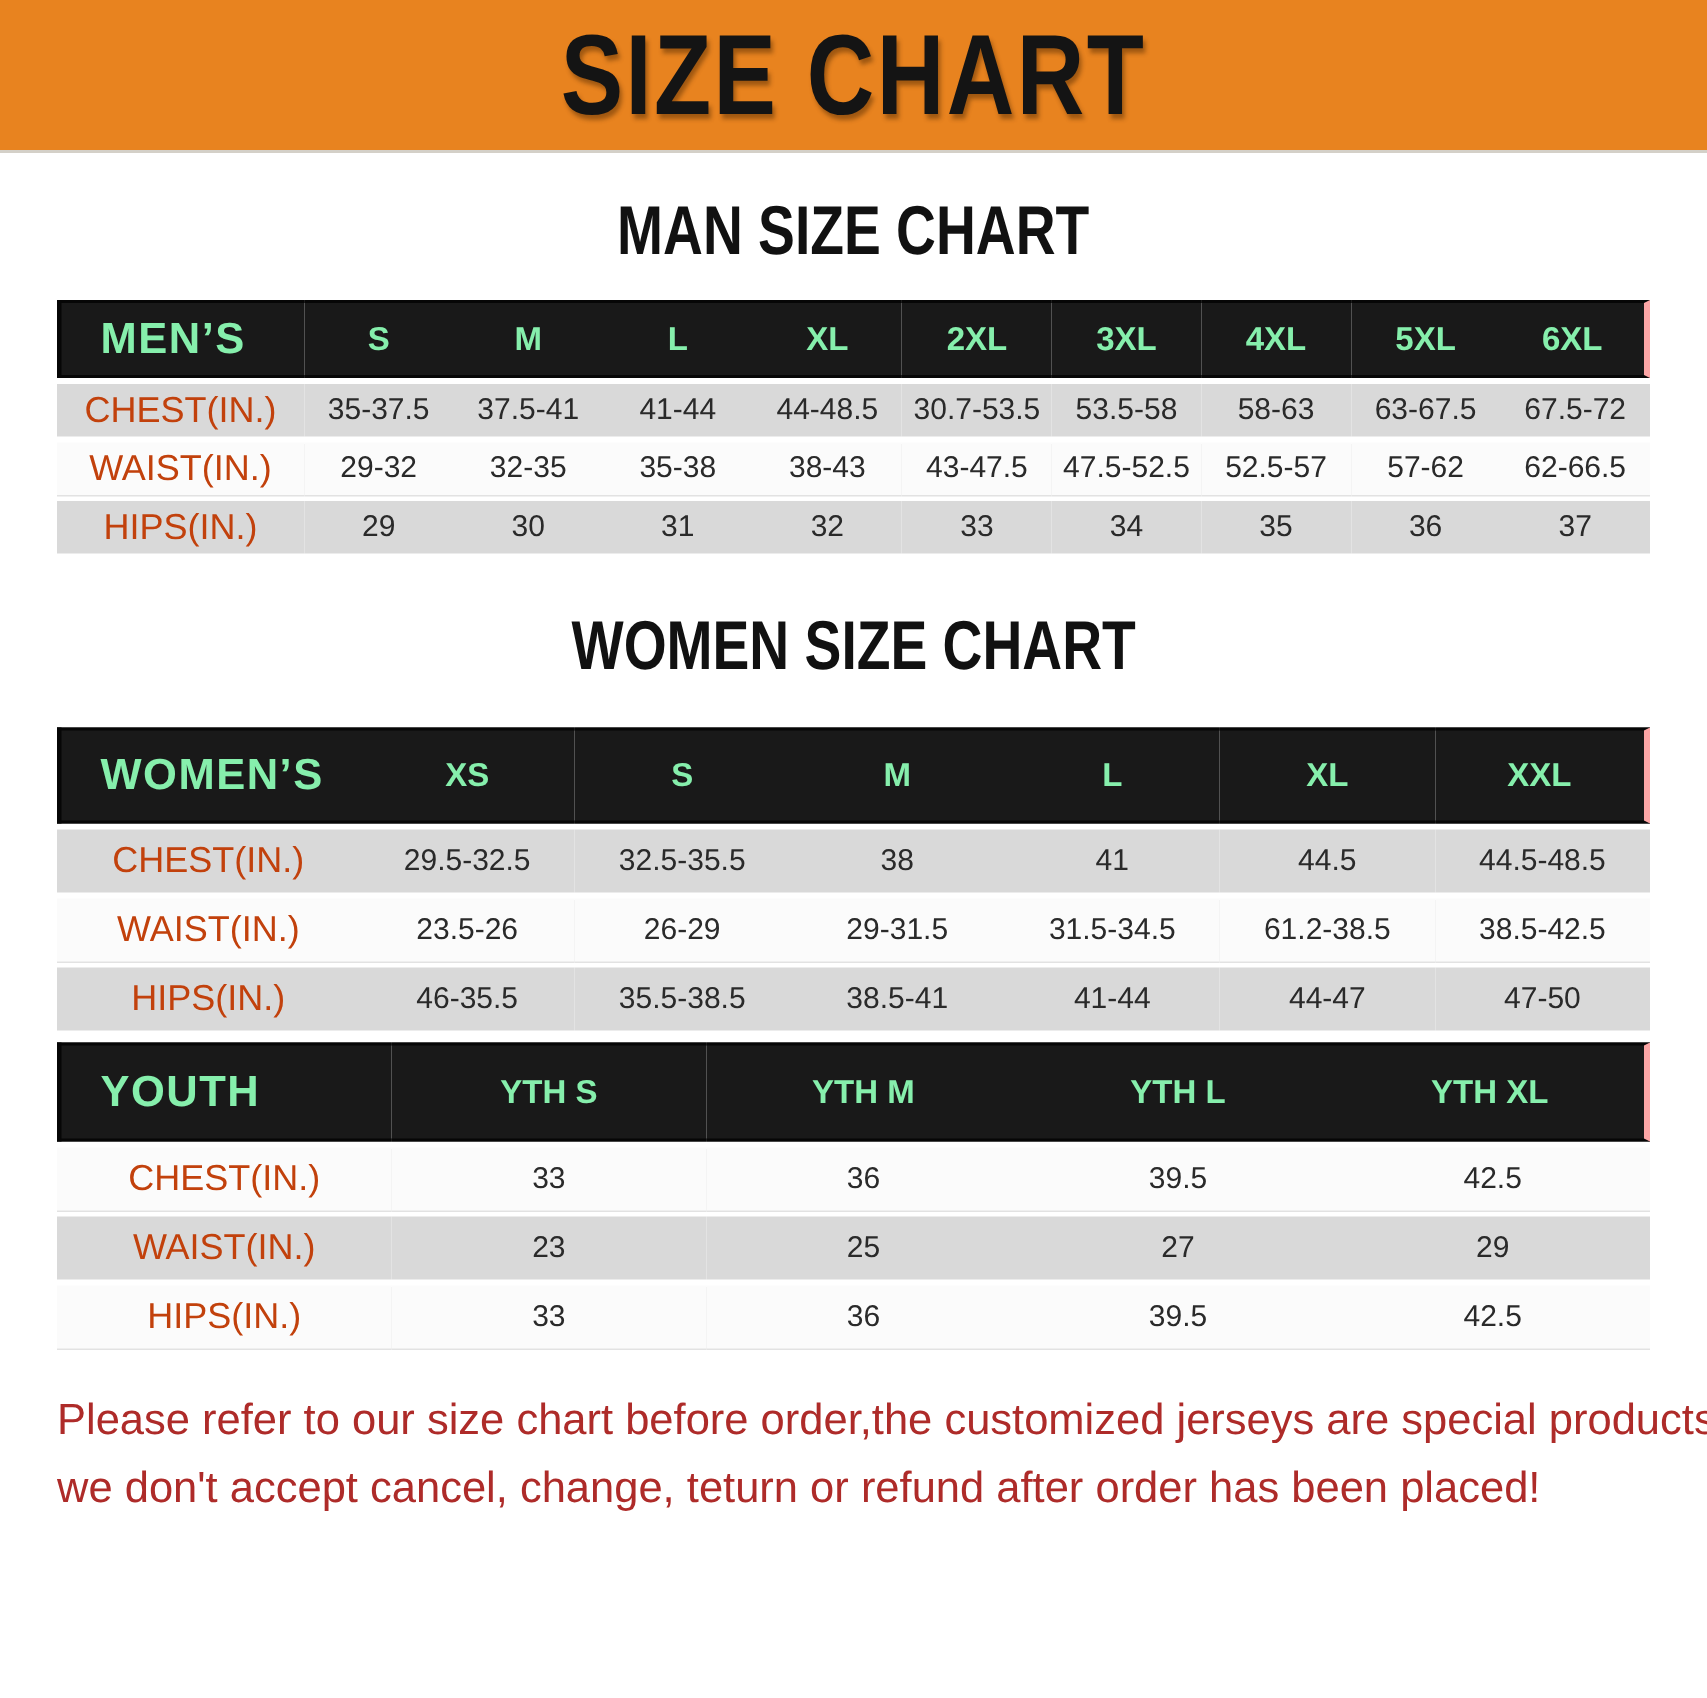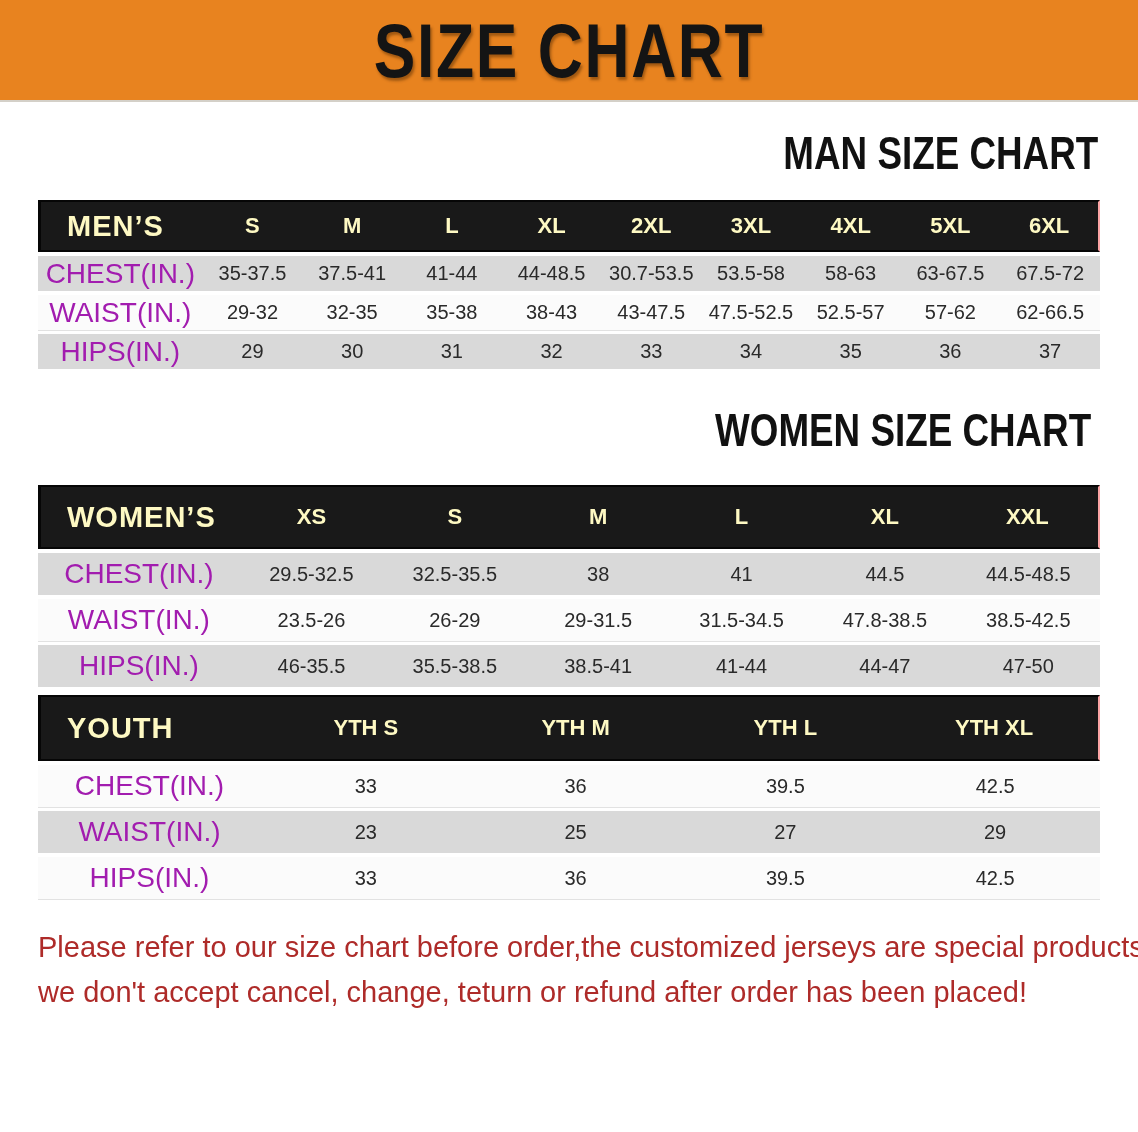--- a/index.html
+++ b/index.html
@@ -25,21 +25,21 @@
     font-size:76px;
     letter-spacing:2px;
     color:#141414;
     transform:scaleX(0.82);
     text-shadow:2px 3px 3px rgba(70,35,0,0.45);
     white-space:nowrap;
   }
 
   
   .section-heading{
-    text-align:right;
+    text-align:center;
     line-height:1;
   }
   .section-heading span{
     display:inline-block;
     font-weight:800;
     font-size:46px;
     color:#111;
     transform:scaleX(0.80);
     letter-spacing:0px;
     white-space:nowrap;
@@ -51,45 +51,45 @@
   
   table.size-table{
     width:1062px;
     margin:0 auto;
     border-collapse:separate;
     border-spacing:0 4px;
     table-layout:fixed;
   }
   table.size-table thead th{
     background:#191919;
-    color:#fef9c3;
+    color:#86efac;
     font-weight:700;
     text-align:center;
     vertical-align:middle;
     border-top:2px solid #060606;
     border-bottom:2px solid #060606;
   }
   table.size-table thead th.corner{
     text-align:left;
     padding-left:26px;
     font-size:29px;
     letter-spacing:1px;
     border-left:3px solid #060606;
   }
-  table.size-table thead th:last-child{border-right:2px solid #fca5a5;}
+  table.size-table thead th:last-child{border-right:4px solid #fca5a5;}
   table.size-table thead th{font-size:22px;}
   table.size-table tbody td{
     text-align:center;
     vertical-align:middle;
     font-size:20px;
     color:#2a2a2a;
   }
   table.size-table tbody td.rowlabel{
-    font-size:28px;
-    color:#a21caf;
+    font-size:24px;
+    color:#c2410c;
     margin-left:29px;
   }
   table.size-table tbody tr.shade td{background:#D9D9D9;}
   table.size-table tbody tr.plain td{background:#FBFBFB;}
   table.size-table tbody tr.plain td{box-shadow:0 1px 0 #e2e2e2;}
 
   
   .table-men thead th{height:46px;}
   .table-men tbody td{height:33px;font-size:19px;}
   .table-men col.c-label{width:15.5%;}
@@ -227,21 +227,21 @@
           <td>41</td>
           <td>44.5</td>
           <td>44.5-48.5</td>
         </tr>
         <tr class="plain">
           <td class="rowlabel">WAIST(IN.)</td>
           <td>23.5-26</td>
           <td>26-29</td>
           <td>29-31.5</td>
           <td>31.5-34.5</td>
-          <td>47.8-38.5</td>
+          <td>61.2-38.5</td>
           <td>38.5-42.5</td>
         </tr>
         <tr class="shade">
           <td class="rowlabel">HIPS(IN.)</td>
           <td>46-35.5</td>
           <td>35.5-38.5</td>
           <td>38.5-41</td>
           <td>41-44</td>
           <td>44-47</td>
           <td>47-50</td>

